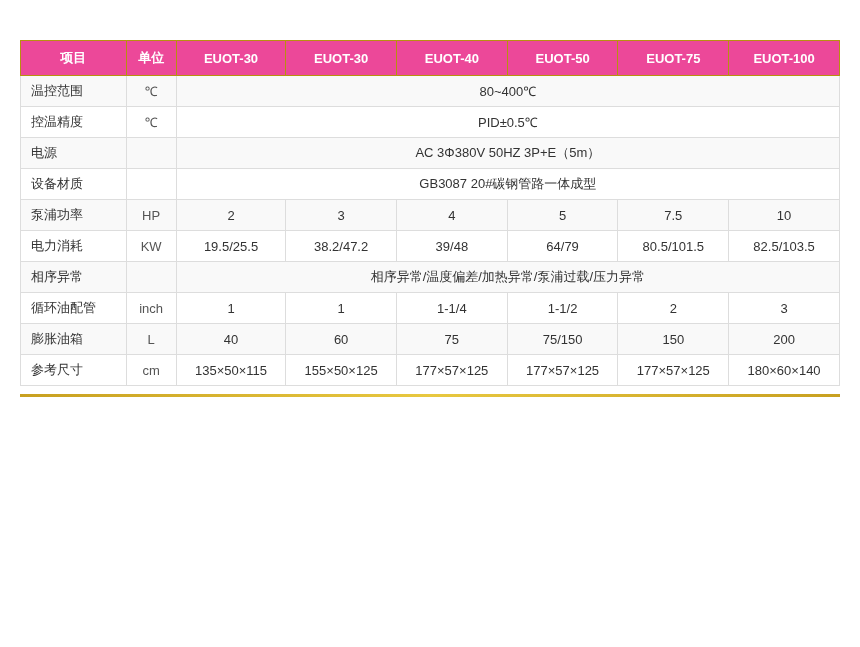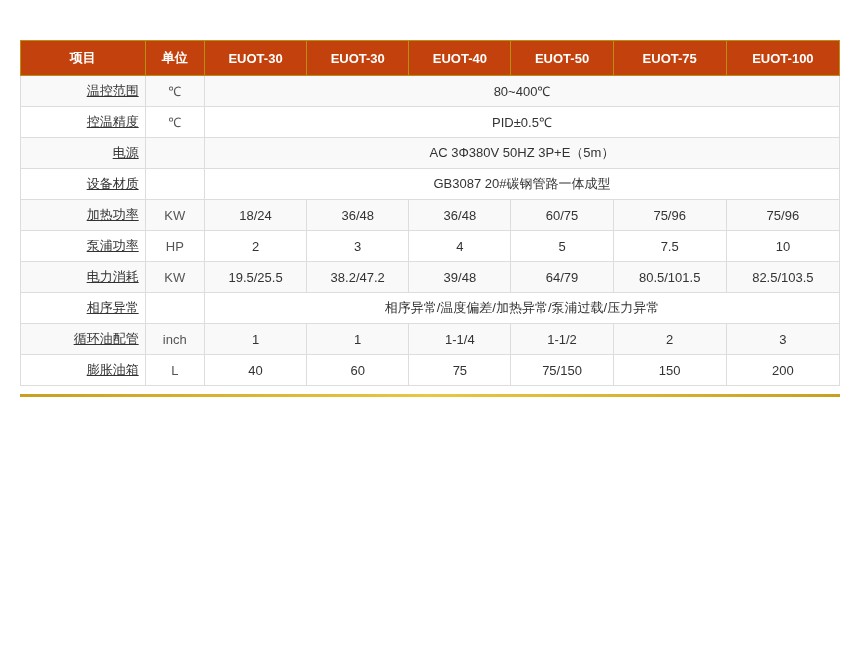--- a/index.html
+++ b/index.html
@@ -29,44 +29,43 @@
     .table-wrapper {
       width: 100%;
       border-collapse: collapse;
     }
     table {
       width: 100%;
       border-collapse: collapse;
       font-size: 13px;
     }
     thead tr th {
-      background-color: #c2410c;
+      background-color: #ec4899;
       color: #fff;
       font-weight: bold;
       padding: 8px 6px;
       text-align: center;
       border: 1px solid #b89010;
     }
     tbody tr td {
       padding: 6px 6px;
       text-align: center;
       border: 1px solid #ddd;
       color: #333;
     }
     tbody tr:nth-child(odd) {
       background-color: #f9f9f9;
     }
     tbody tr:nth-child(even) {
       background-color: #fff;
     }
     tbody tr td:first-child {
-      text-align: right;
+      text-align: left;
       padding-left: 10px;
       font-weight: 500;
-      text-decoration: underline;
     }
     tbody tr td:nth-child(2) {
       color: #555;
     }
     .bottom-line {
       width: 100%;
       height: 3px;
       background: linear-gradient(to right, #c8a020, #e8c840, #c8a020);
       margin-top: 8px;
     }
@@ -106,30 +105,20 @@
           <td>电源</td>
           <td></td>
           <td colspan="6">AC 3Φ380V 50HZ 3P+E（5m）</td>
         </tr>
         <tr>
           <td>设备材质</td>
           <td></td>
           <td colspan="6">GB3087   20#碳钢管路一体成型</td>
         </tr>
         <tr>
-          <td>加热功率</td>
-          <td>KW</td>
-          <td>18/24</td>
-          <td>36/48</td>
-          <td>36/48</td>
-          <td>60/75</td>
-          <td>75/96</td>
-          <td>75/96</td>
-        </tr>
-        <tr>
           <td>泵浦功率</td>
           <td>HP</td>
           <td>2</td>
           <td>3</td>
           <td>4</td>
           <td>5</td>
           <td>7.5</td>
           <td>10</td>
         </tr>
         <tr>
@@ -160,17 +149,27 @@
         <tr>
           <td>膨胀油箱</td>
           <td>L</td>
           <td>40</td>
           <td>60</td>
           <td>75</td>
           <td>75/150</td>
           <td>150</td>
           <td>200</td>
         </tr>
+        <tr>
+          <td>参考尺寸</td>
+          <td>cm</td>
+          <td>135×50×115</td>
+          <td>155×50×125</td>
+          <td>177×57×125</td>
+          <td>177×57×125</td>
+          <td>177×57×125</td>
+          <td>180×60×140</td>
+        </tr>
       </tbody>
   </table>
 </div>
 
 <div class="bottom-line"></div>
 
 </body></html>

